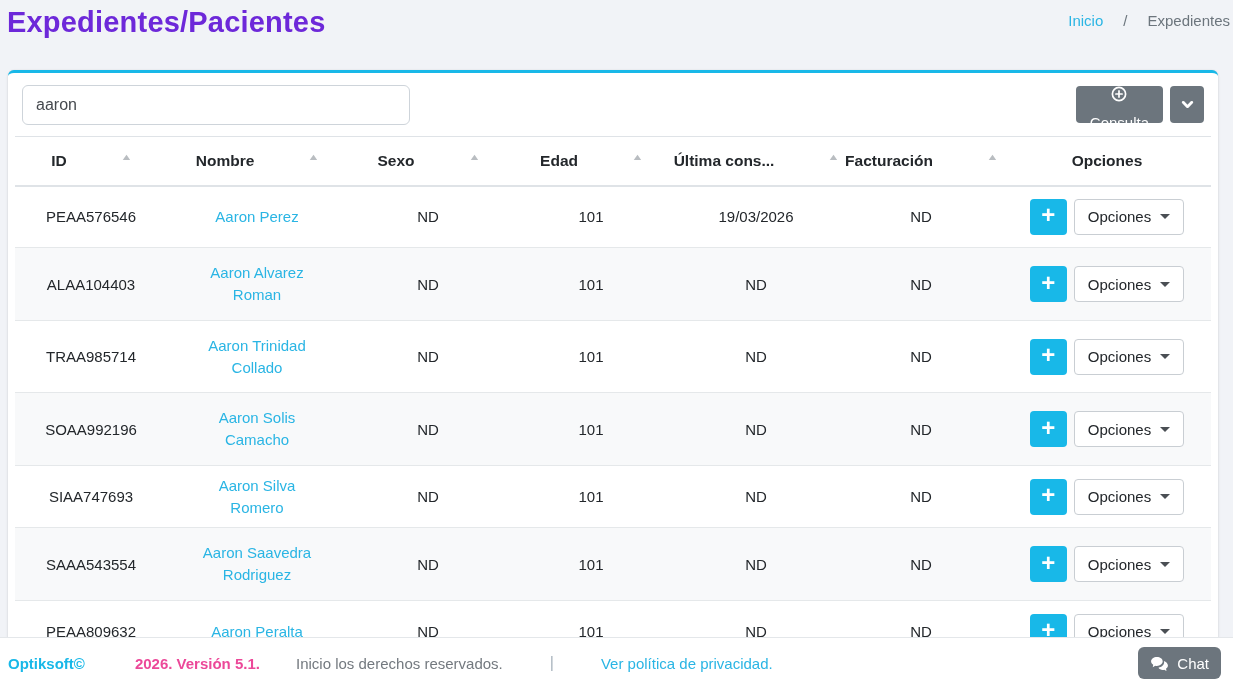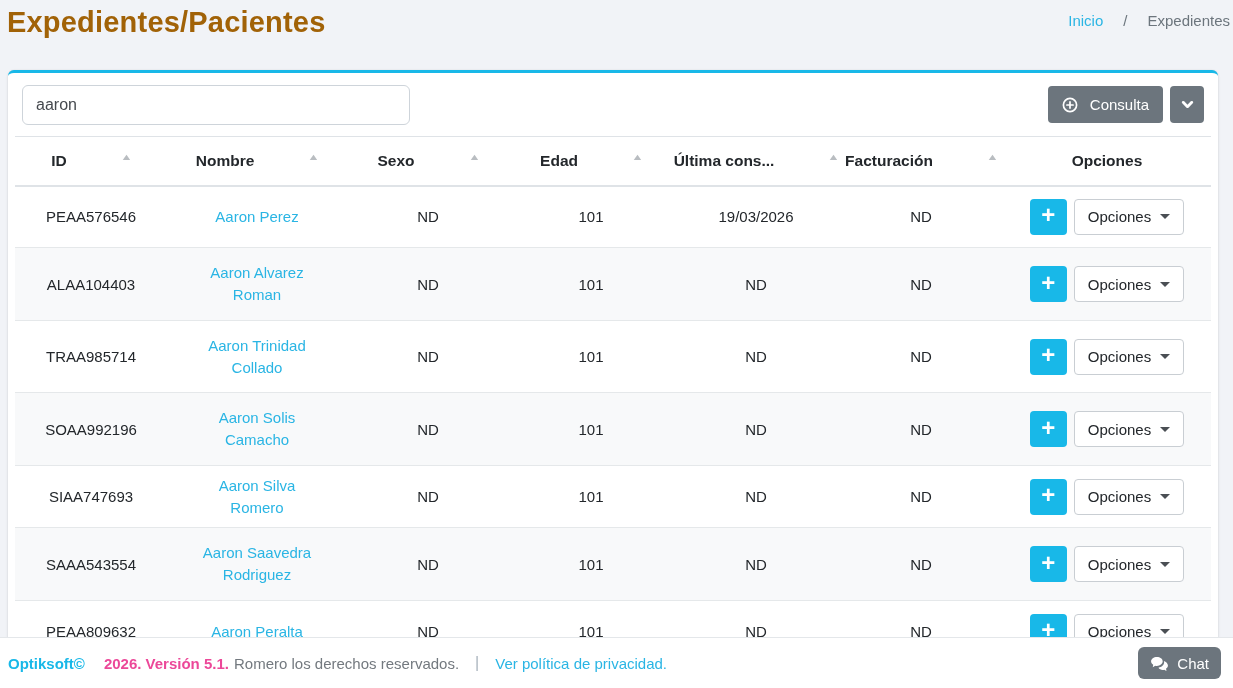--- a/index.html
+++ b/index.html
@@ -2,38 +2,38 @@
 <html><head>
 <meta charset="utf-8">
 <style>
   * { margin:0; padding:0; box-sizing:border-box; }
   html,body { width:1233px; height:688px; }
   body { font-family:"Liberation Sans", sans-serif; }
   .screen { position:relative; width:1233px; height:688px; background:#f1f3f7; overflow:hidden; }
 
   
   .page-header { position:absolute; top:0; left:0; right:0; height:70px; }
-  .page-title { position:absolute; left:7px; top:6px; font-size:29px; font-weight:700; color:#a16207; letter-spacing:.2px; }
+  .page-title { position:absolute; left:7px; top:6px; font-size:29px; font-weight:700; color:#6d28d9; letter-spacing:.2px; }
   .breadcrumb { position:absolute; right:3px; top:12px; font-size:15px; color:#6c757d; display:flex; gap:20px; align-items:center; }
   .breadcrumb a { color:#2ab5e4; text-decoration:none; cursor:pointer; }
 
   
   .card { position:absolute; top:70px; left:8px; width:1210px; bottom:0;
           background:#fff; border-top:3px solid #18b8e8; border-radius:6px 6px 0 0;
           box-shadow:0 0 1px rgba(0,0,0,.13), 0 1px 3px rgba(0,0,0,.12); padding:0 7px; }
 
   
   .toolbar { position:relative; height:63px; }
   .search-input { position:absolute; left:7px; top:12px; width:388px; height:40px;
           border:1px solid #ced4da; border-radius:6px; padding:0 13px; font-size:16px; color:#45494e;
           font-family:"Liberation Sans", sans-serif; outline:none; background:#fff; }
   .toolbar-actions { position:absolute; right:7px; top:13px; display:flex; gap:7px; }
   .btn { display:inline-flex; align-items:center; gap:12px; height:37px; padding:0 14px;
          border:none; border-radius:4px; font-size:15px; color:#fff; cursor:pointer;
-         font-family:"Liberation Sans", sans-serif; }
+         font-family:"Liberation Sans", sans-serif;flex-direction:column; }
   .btn-secondary { background:#6c757d; }
   .btn-primary { background:#18b8e8; }
   .btn-caret { width:34px; padding:0; justify-content:center; }
 
   
   table { width:100%; border-collapse:collapse; table-layout:fixed; }
   col.c1{width:152px} col.c2{width:180px} col.c3{width:162px} col.c4{width:164px}
   col.c5{width:166px} col.c6{width:164px} col.c7{width:auto}
   thead th { height:49px; font-size:15.5px; font-weight:700; color:#23272b; text-align:center;
              vertical-align:middle; border-top:1px solid #dfe3e7; border-bottom:2px solid #dfe3e7; background:#fff; }
@@ -57,21 +57,21 @@
               font-family:"Liberation Sans", sans-serif; }
   .opts-btn { height:36px; background:#fff; border:1px solid #c9ced3; border-radius:4px;
               padding:0 13px; font-size:15px; color:#23272b; display:inline-flex; align-items:center;
               gap:9px; cursor:pointer; font-family:"Liberation Sans", sans-serif; }
   .caret-down { width:0; height:0; border-left:5px solid transparent; border-right:5px solid transparent;
                 border-top:5px solid #4a4f54; display:inline-block; }
 
   
   .footer { position:absolute; left:0; right:0; bottom:0; height:51px; background:#fff;
             border-top:1px solid #e4e7ea; z-index:10; display:flex; align-items:center;
-            padding:0 12px 0 8px; font-size:15px; }
+            padding:0 12px 0 8px; font-size:15px;gap:31px; }
   .footer .brand { color:#18b8e8; font-weight:700; }
   .footer .version { color:#ec4899; font-weight:700; margin-left:19px; }
   .footer .rights { color:#73797f; margin-left:5px; }
   .footer .divider { color:#a9b4bd; margin:0 16px; font-size:16px; }
   .footer .privacy-link { color:#2ab5e4; text-decoration:none; cursor:pointer; }
   .chat-btn { margin-left:auto; height:32px; background:#6c757d; border:none; border-radius:6px;
               color:#fff; font-size:15px; display:inline-flex; align-items:center; gap:8px;
               padding:0 12px; cursor:pointer; font-family:"Liberation Sans", sans-serif; }
   .icon { display:inline-flex; align-items:center; }
 </style>
@@ -274,21 +274,21 @@
       </div>
     </td>
   </tr>
         </tbody>
     </table>
   </div>
 
   <div class="footer">
     <span class="brand">Optiksoft©</span>
     <span class="version">2026. Versión 5.1.</span>
-    <span class="rights">Romero los derechos reservados.</span>
+    <span class="rights">Inicio los derechos reservados.</span>
     <span class="divider">|</span>
     <a class="privacy-link">Ver política de privacidad.</a>
     <button class="chat-btn">
       <span class="icon">
         <svg width="19" height="15" viewBox="0 0 20 16">
             <path d="M7.2 1C3.8 1 1 3.1 1 5.7c0 1.5.9 2.8 2.3 3.6l-.5 2.6 2.7-1.5c.5.1 1.1.2 1.7.2 3.4 0 6.2-2.1 6.2-4.9S10.6 1 7.2 1z" fill="#fff"></path>
             <path d="M14.6 5.2c.2.5.3 1 .3 1.5 0 2.9-2.6 5.2-6 5.7.8 1.4 2.6 2.4 4.6 2.4.5 0 1-.1 1.5-.2l2.4 1.3-.4-2.5c1.2-.8 2-1.9 2-3.2 0-2.3-1.9-4.3-4.4-5z" fill="#fff"></path>
           </svg>
       </span>
       <span>Chat</span>

